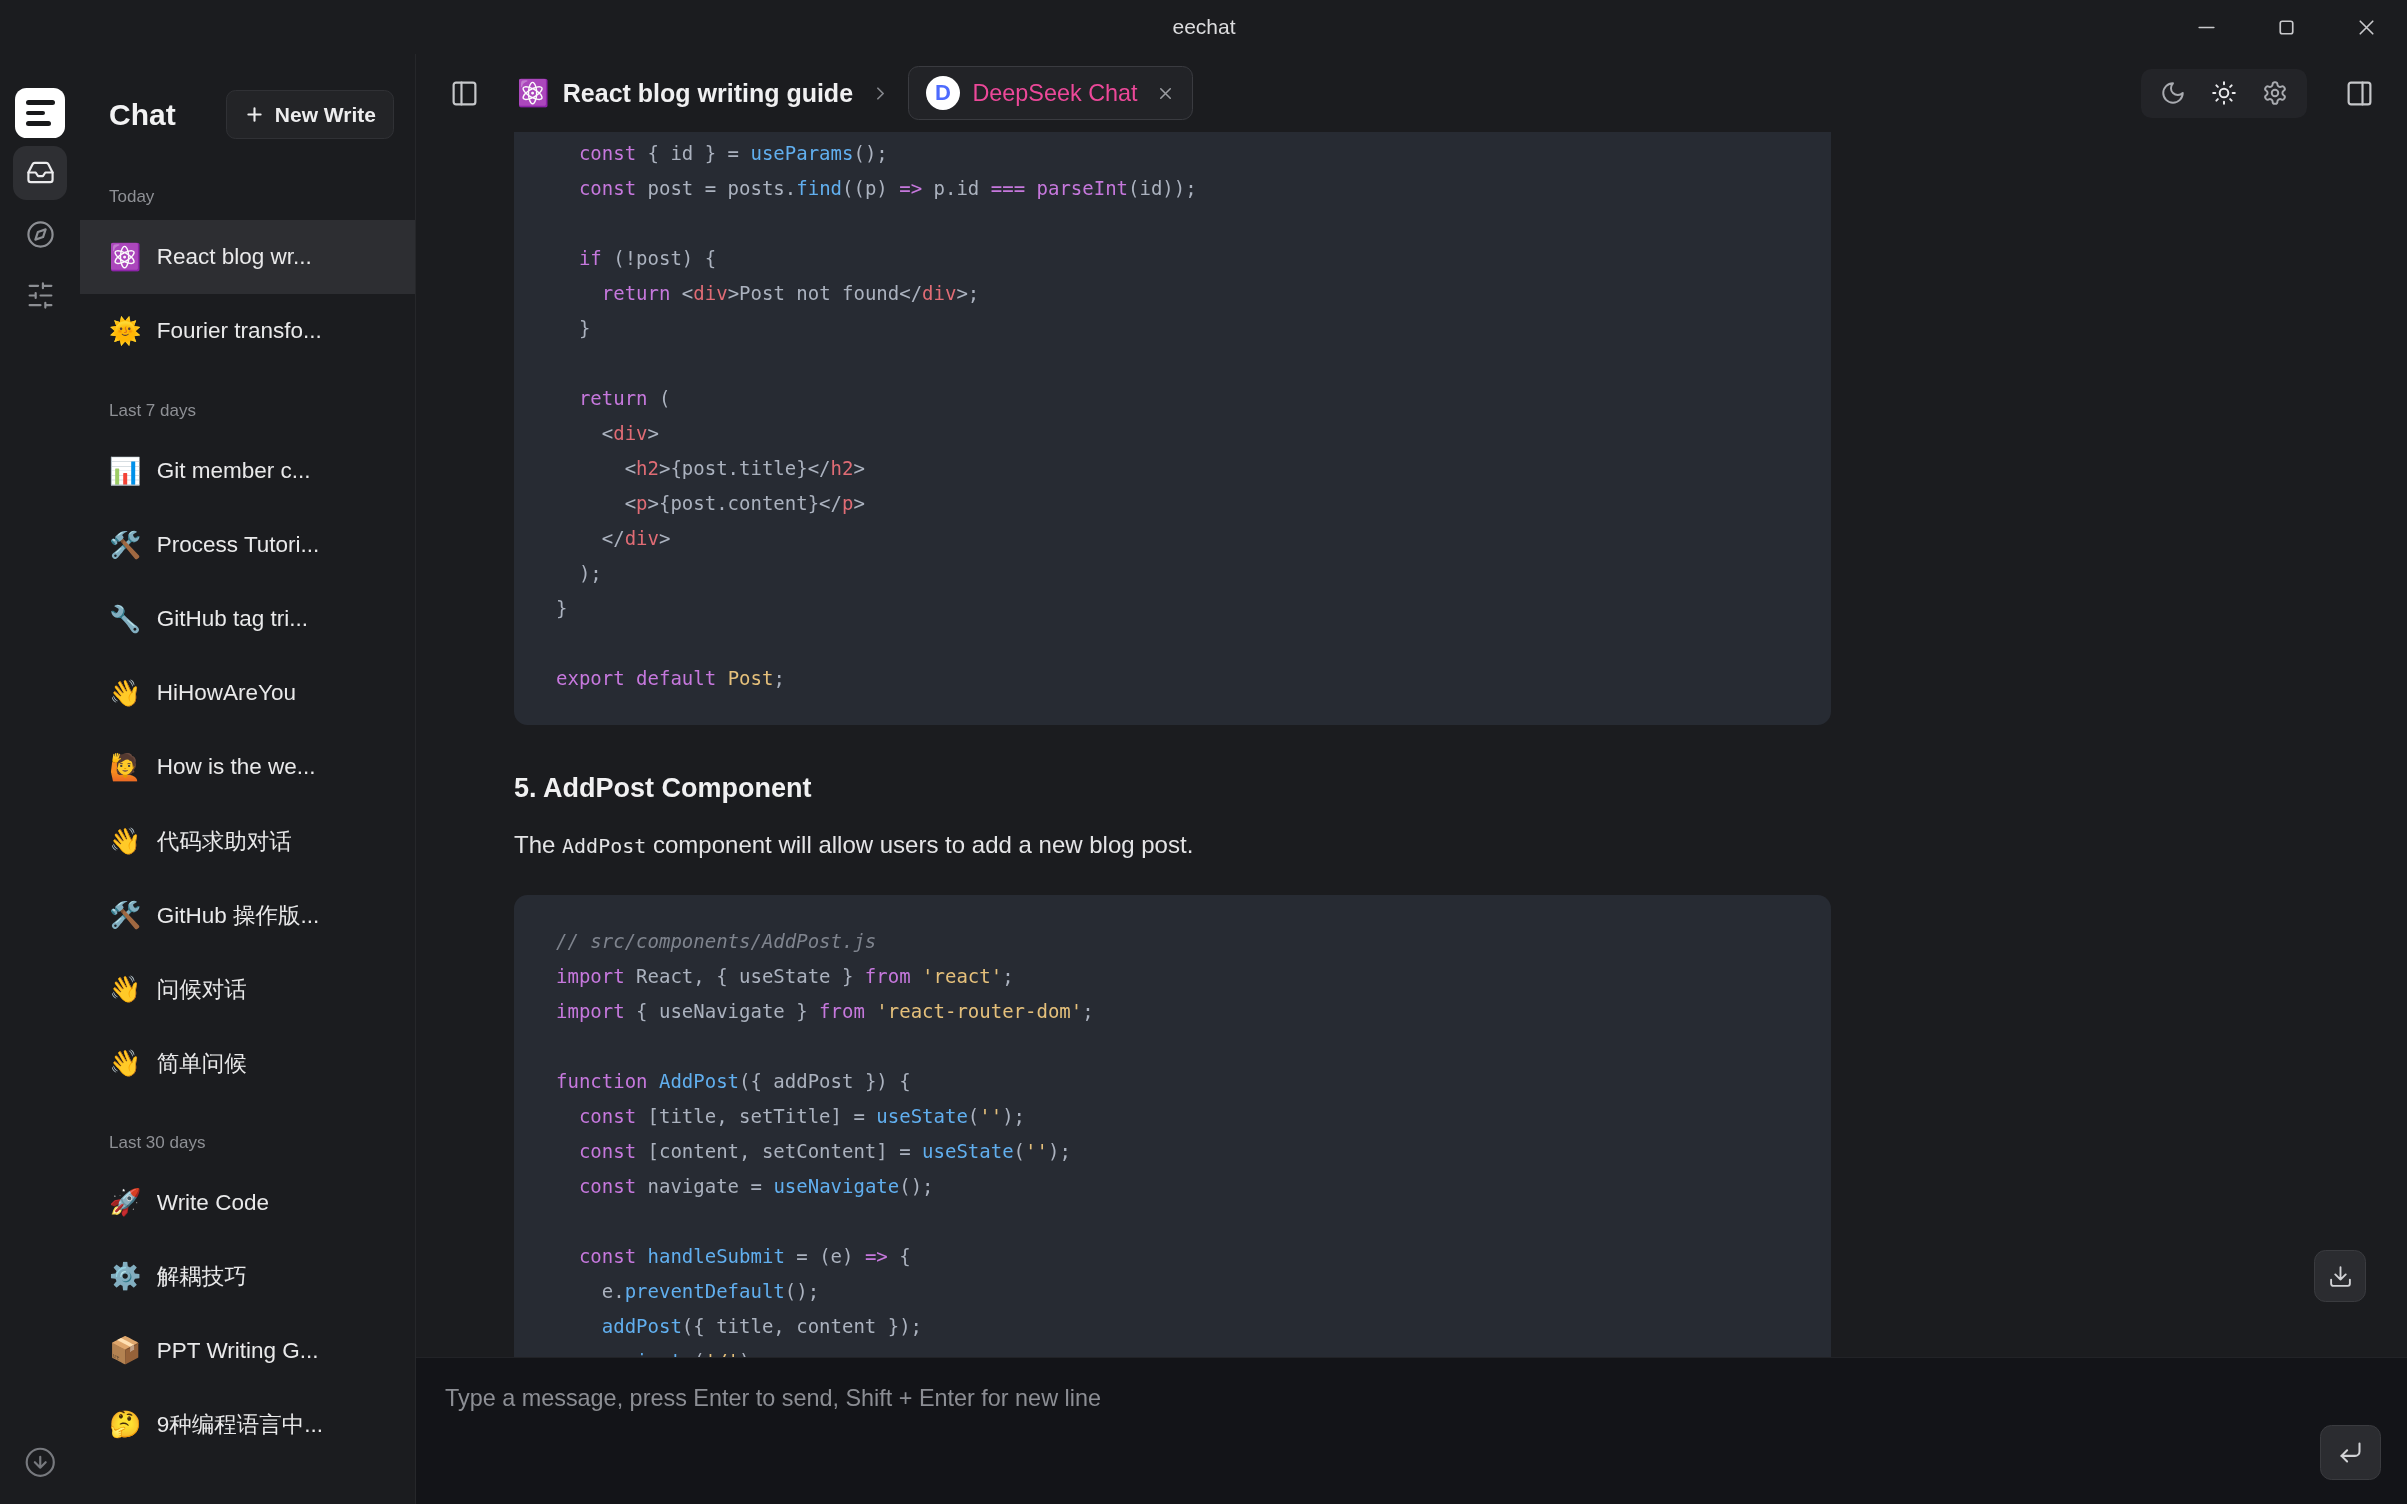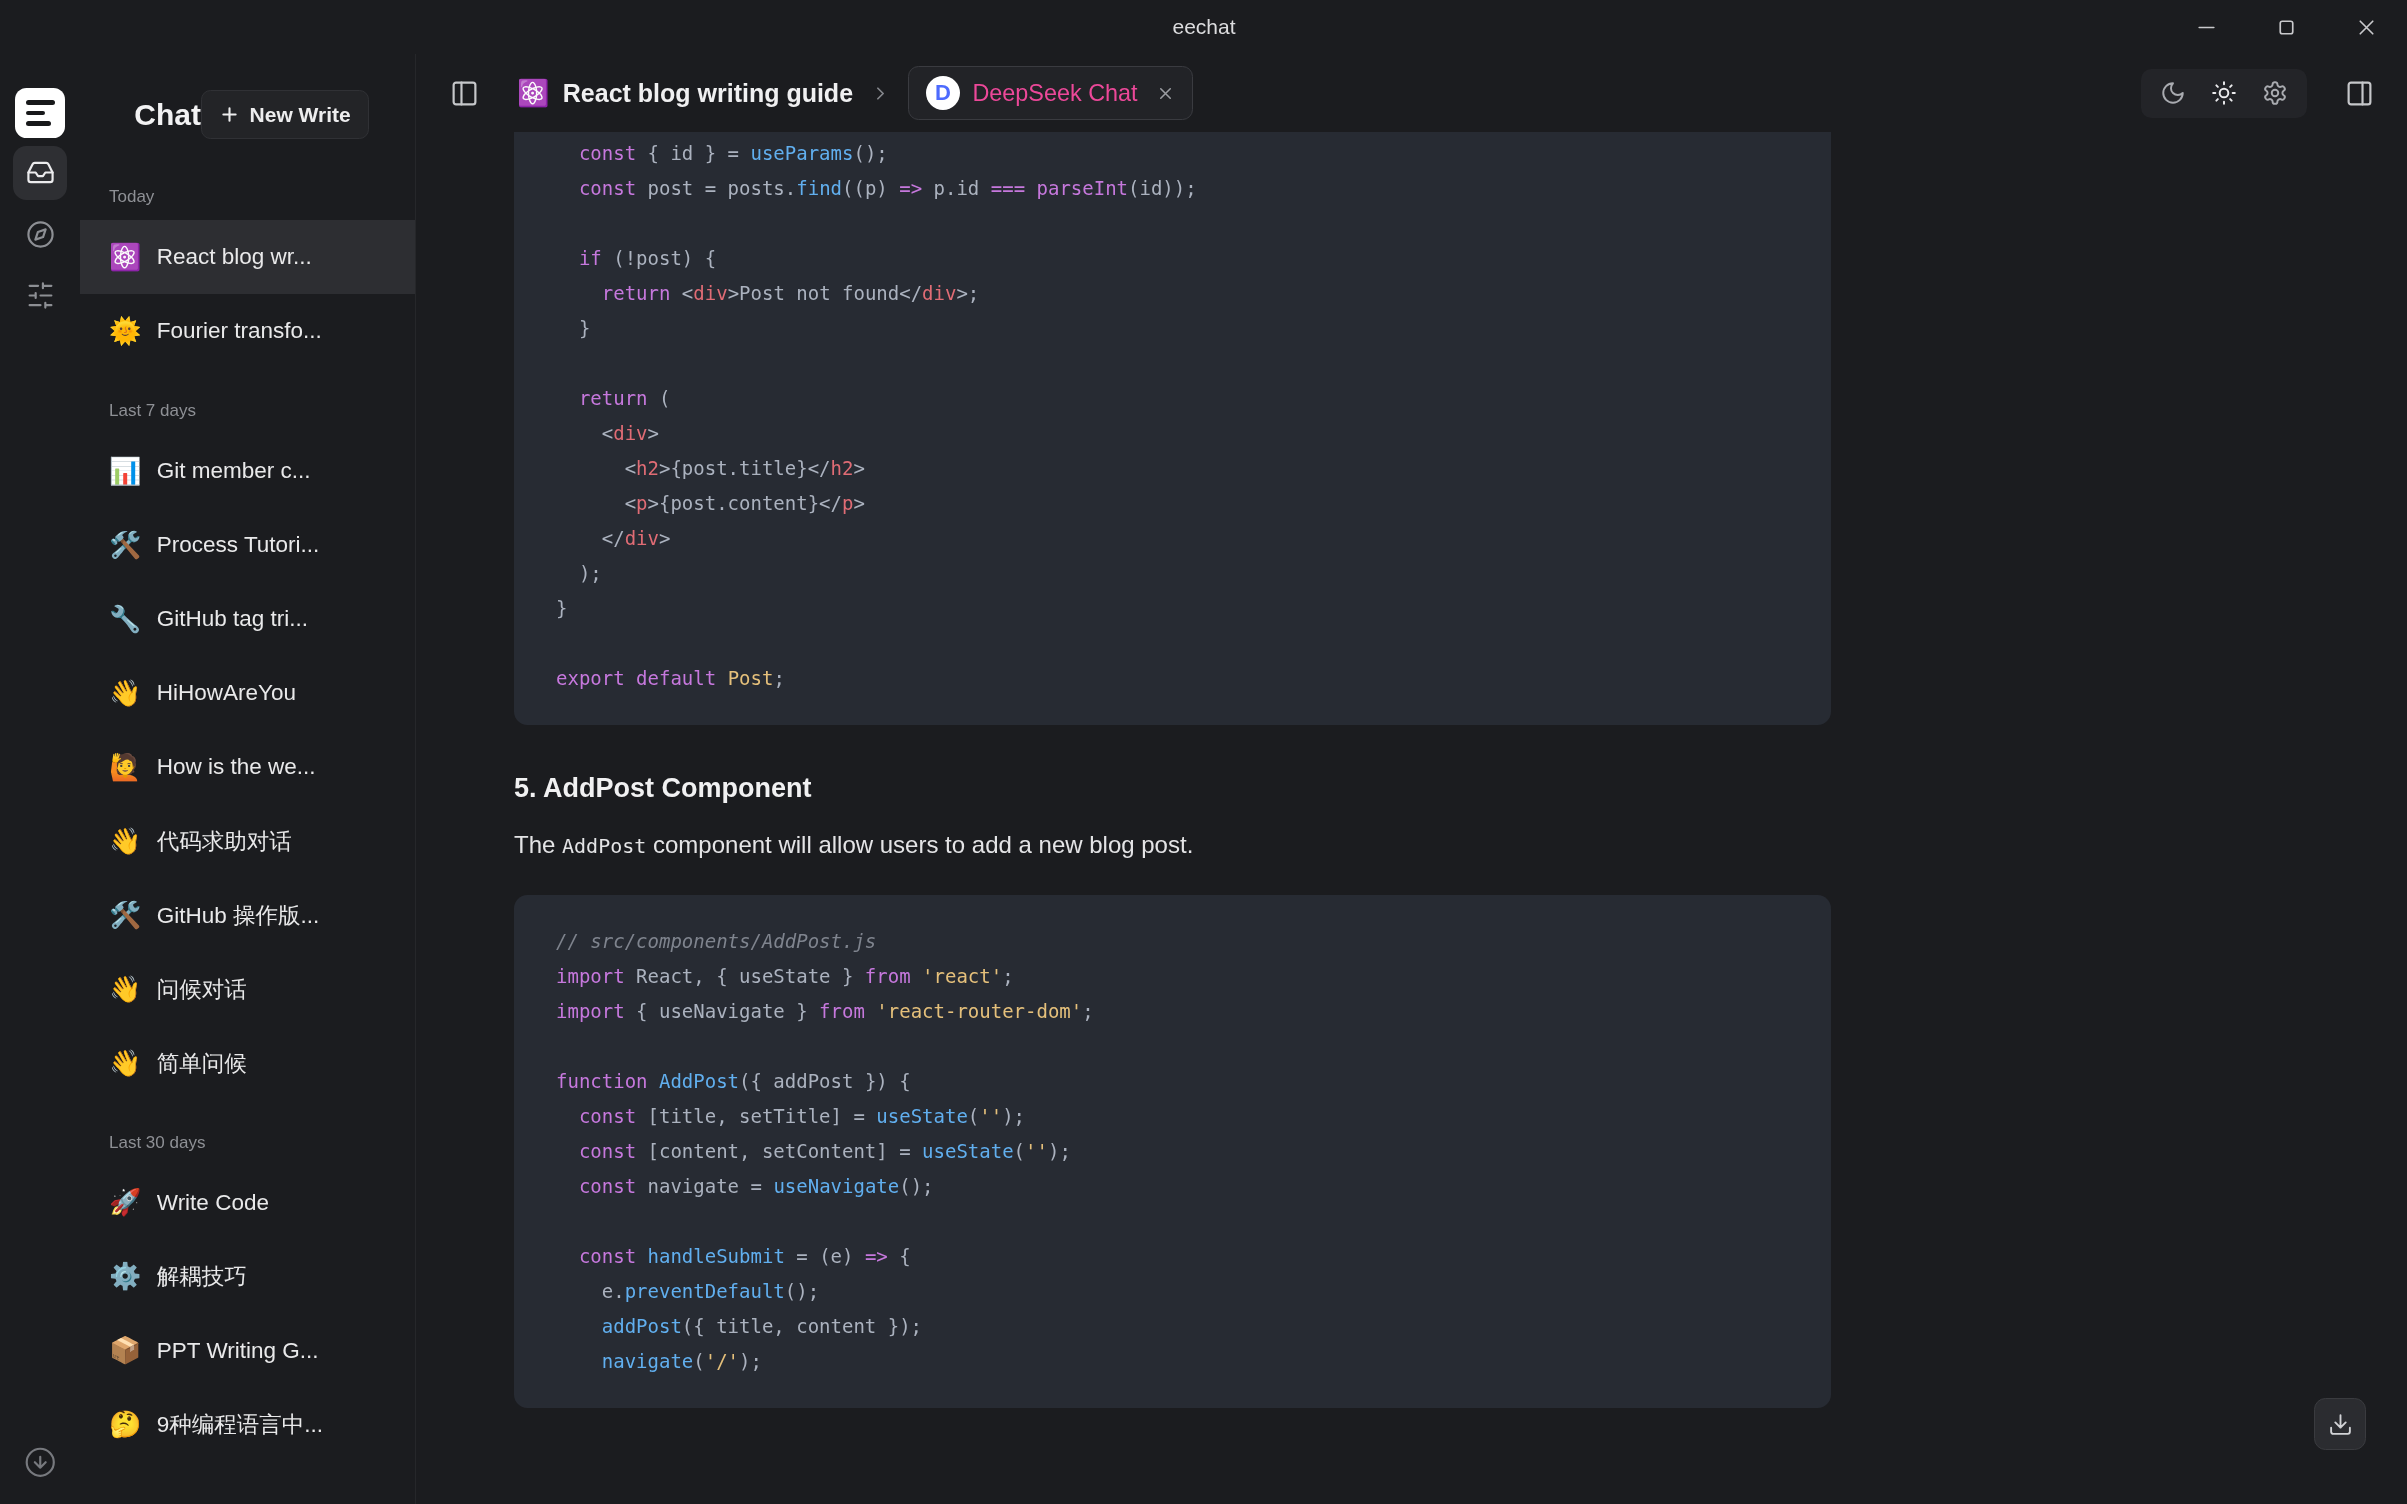--- a/index.html
+++ b/index.html
@@ -25,21 +25,21 @@
   .bar.b1{width:29px}.bar.b2{width:19px}.bar.b3{width:25px}
   .rail-item{width:54px;height:54px;margin-top:7.6px;border:none;background:transparent;border-radius:13.4px;display:flex;align-items:center;justify-content:center;color:#8d8f94;cursor:pointer;flex:none}
   .rail-item.active{background:#2e2f33;color:#ececee}
   .rail-item svg{width:29px;height:29px}
   .rail-spacer{flex:1}
   .rail-down{background:none;border:none;color:#77797e;cursor:pointer}
   .rail-down svg{width:32.5px;height:32.5px}
 
   
   .sidebar{width:336px;flex:none;border-right:1px solid #26272a;display:flex;flex-direction:column;background:#1b1c1f}
-  .sidebar-header{display:flex;align-items:center;justify-content:center;padding:36px 21px 11.5px 29px}
+  .sidebar-header{display:flex;align-items:center;justify-content:space-between;padding:36px 21px 11.5px 29px}
   .sidebar-title{font-size:30px;font-weight:700;color:#f2f2f3}
   .new-chat{display:flex;align-items:center;gap:9.6px;background:#232427;border:1px solid #303135;border-radius:9.6px;color:#ededee;font-size:21px;font-weight:600;padding:11.5px 17px;cursor:pointer}
   .new-chat svg{width:21px;height:21px}
   .chat-list{flex:1;overflow:hidden;padding-top:3.8px}
   .section-label{font-size:17px;color:#8e9095;padding:32.5px 0 13.4px 29px}
   .chat-item{display:flex;align-items:center;gap:15.3px;height:74px;padding:0 17px 0 29px;font-size:22.5px;color:#e9e9ea;cursor:pointer;white-space:nowrap}
   .chat-item.active{background:#2d2e32}
   .chat-emoji{font-size:26px;width:32.5px;flex:none;text-align:center}
   .chat-label{overflow:hidden;text-overflow:ellipsis}
 
@@ -286,16 +286,25 @@
         <p class="msg-para"><span>The </span><span class="inline-code">AddPost</span><span> component will allow users to add a new blog post.</span></p>
         <div class="code-block code-block-2"><div class="code-line"><span class="tk-c">// src/components/AddPost.js</span></div><div class="code-line"><span class="tk-k">import</span><span class="tk-p"> React, { useState } </span><span class="tk-k">from</span><span class="tk-p"> </span><span class="tk-s">'react'</span><span class="tk-p">;</span></div><div class="code-line"><span class="tk-k">import</span><span class="tk-p"> { useNavigate } </span><span class="tk-k">from</span><span class="tk-p"> </span><span class="tk-s">'react-router-dom'</span><span class="tk-p">;</span></div><div class="code-line">&nbsp;</div><div class="code-line"><span class="tk-k">function</span><span class="tk-p"> </span><span class="tk-f">AddPost</span><span class="tk-p">({ addPost }) {</span></div><div class="code-line"><span class="tk-p">  </span><span class="tk-k">const</span><span class="tk-p"> [title, setTitle] = </span><span class="tk-f">useState</span><span class="tk-p">(</span><span class="tk-s">''</span><span class="tk-p">);</span></div><div class="code-line"><span class="tk-p">  </span><span class="tk-k">const</span><span class="tk-p"> [content, setContent] = </span><span class="tk-f">useState</span><span class="tk-p">(</span><span class="tk-s">''</span><span class="tk-p">);</span></div><div class="code-line"><span class="tk-p">  </span><span class="tk-k">const</span><span class="tk-p"> navigate = </span><span class="tk-f">useNavigate</span><span class="tk-p">();</span></div><div class="code-line">&nbsp;</div><div class="code-line"><span class="tk-p">  </span><span class="tk-k">const</span><span class="tk-p"> </span><span class="tk-f">handleSubmit</span><span class="tk-p"> = (e) </span><span class="tk-k">=&gt;</span><span class="tk-p"> {</span></div><div class="code-line"><span class="tk-p">    e.</span><span class="tk-f">preventDefault</span><span class="tk-p">();</span></div><div class="code-line"><span class="tk-p">    </span><span class="tk-f">addPost</span><span class="tk-p">({ title, content });</span></div><div class="code-line"><span class="tk-p">    </span><span class="tk-f">navigate</span><span class="tk-p">(</span><span class="tk-s">'/'</span><span class="tk-p">);</span></div></div>
       </div>
       <button class="scroll-bottom">
         <svg viewBox="0 0 24 24" fill="none" stroke="currentColor" stroke-width="1.8" stroke-linecap="round" stroke-linejoin="round">
             <path d="M21 15v4a2 2 0 0 1-2 2H5a2 2 0 0 1-2-2v-4M7 10l5 5 5-5M12 15V3"></path>
           </svg>
       </button>
     </div>
 
+    <div class="composer">
+      <textarea placeholder="Type a message, press Enter to send, Shift + Enter for new line" style=""></textarea>
+      <button class="send-btn">
+        <svg viewBox="0 0 24 24" fill="none" stroke="currentColor" stroke-width="1.8" stroke-linecap="round" stroke-linejoin="round">
+            <path d="M20 4v7a4 4 0 0 1-4 4H4"></path>
+            <path d="m9 10-5 5 5 5"></path>
+          </svg>
+      </button>
+    </div>
 
   </main>
 </div>
 
 
 </body></html>

